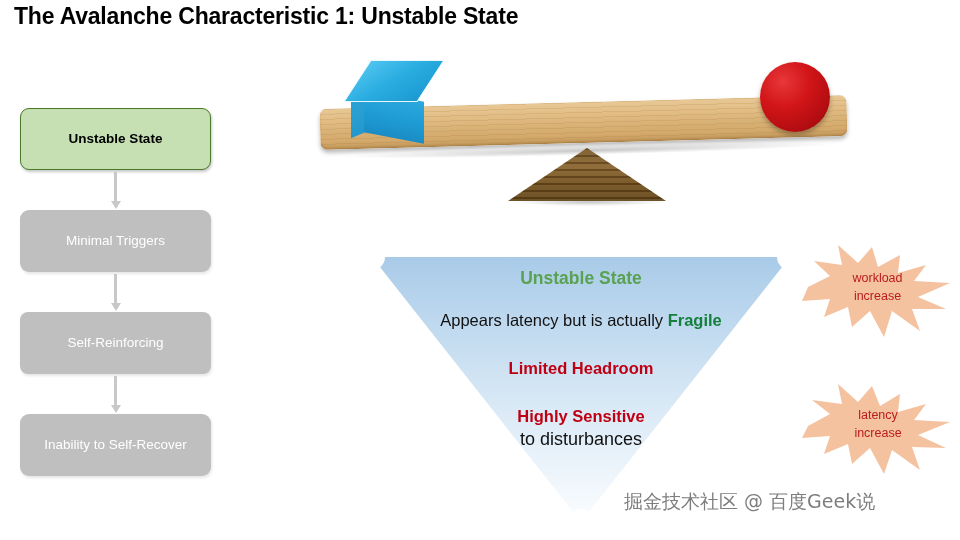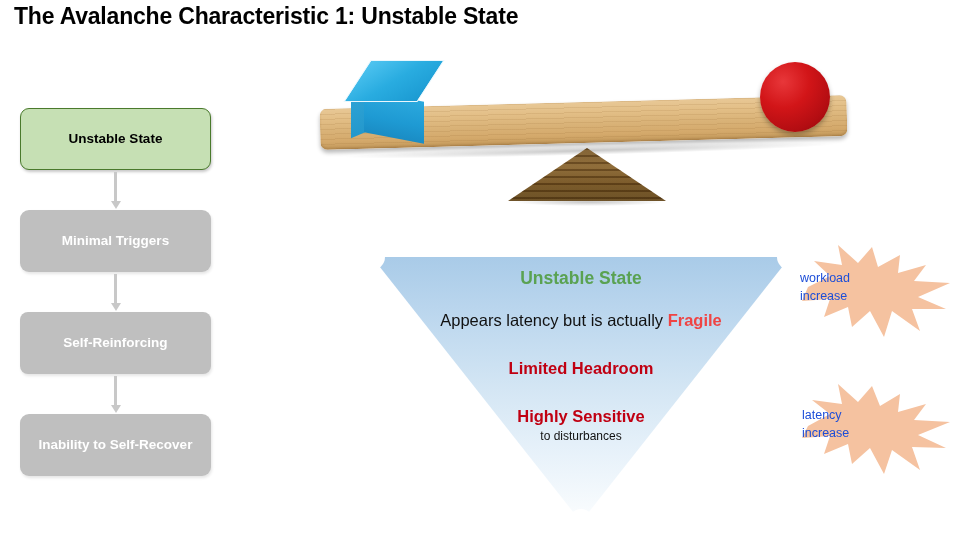--- a/index.html
+++ b/index.html
@@ -25,21 +25,21 @@
     display:flex;align-items:center;justify-content:center;
     text-align:center;line-height:1.15;
   }
   .flow-box.green{
     background:#c6e0b4;border:1.5px solid #4a7a2c;
     color:#000000;font-size:13.5px;font-weight:bold;
     box-shadow:1px 2px 3px rgba(0,0,0,.22);
   }
   .flow-box.gray{
     background:#bfbfbf;border:none;color:#ffffff;
-    font-size:13.5px;font-weight:bold;
+    font-size:13.5px;font-weight:normal;
     box-shadow:1px 2px 3px rgba(0,0,0,.10);
     text-align:right;
   }
   .fb1{top:0px;}
   .fb2{top:102px;}
   .fb3{top:204px;border-radius:8px;}
   .fb4{top:306px;}
 
   .flow-arrow{
     position:absolute;left:94px;width:3px;background:#c8c8c8;height:30px;
@@ -125,31 +125,31 @@
     pointer-events:none;
   }
   .tri-round .c{position:absolute;width:26px;height:26px;border-radius:50%;background:#ffffff;}
 
   .tri-text{position:absolute;left:372px;top:257px;width:418px;height:265px;}
   .tri-line{
     position:absolute;width:100%;text-align:center;white-space:nowrap;
   }
   .tl-head{top:11px;font-size:17.5px;font-weight:bold;color:#5aa252;}
   .tl-1{top:54px;font-size:16.5px;color:#111111;}
-  .tl-1 .red{color:#ef4444;font-weight:bold;}
+  .tl-1 .red{color:#15803d;font-weight:bold;}
   .tl-2{top:102px;font-size:16.5px;font-weight:bold;color:#c00012;}
   .tl-3{top:150px;font-size:16.5px;font-weight:bold;color:#c00012;}
-  .tl-4{top:172px;font-size:12px;color:#111111;}
+  .tl-4{top:172px;font-size:18px;color:#111111;}
 
   
   .burst{position:absolute;}
   .burst svg{position:absolute;left:0;top:0;}
   .burst-label{
-    position:absolute;width:100%;
-    font-size:12.5px;color:#1d4ed8;line-height:1.45;
+    position:absolute;width:100%;text-align:center;
+    font-size:12.5px;color:#b91c1c;line-height:1.45;
   }
   .burst1{left:800px;top:243px;width:155px;height:96px;}
   .burst1 .burst-label{top:26px;}
   .burst2{left:802px;top:380px;width:152px;height:96px;}
   .burst2 .burst-label{top:26px;}
 
   
   .watermark{
     position:absolute;left:624px;top:489px;
     font-size:19px;color:#7e7e7e;white-space:nowrap;
@@ -229,14 +229,15 @@
   <div class="burst burst2">
     <svg width="152" height="96" viewBox="0 0 152 96">
       <polygon fill="#f5c2a0" points="6,46 28,34 10,20 40,24 36,4 56,22 70,6 78,26 98,14 96,32 124,24 112,40 148,42 116,55 144,68 110,67 118,90 90,70 82,94 68,68 50,84 46,64 22,74 28,56 0,58"></polygon>
     </svg>
     <div class="burst-label">
       <div>latency</div>
       <div>increase</div>
     </div>
   </div>
 
+  <div class="watermark">掘金技术社区 @ 百度Geek说</div>
 
 </div>
 
 </body></html>

